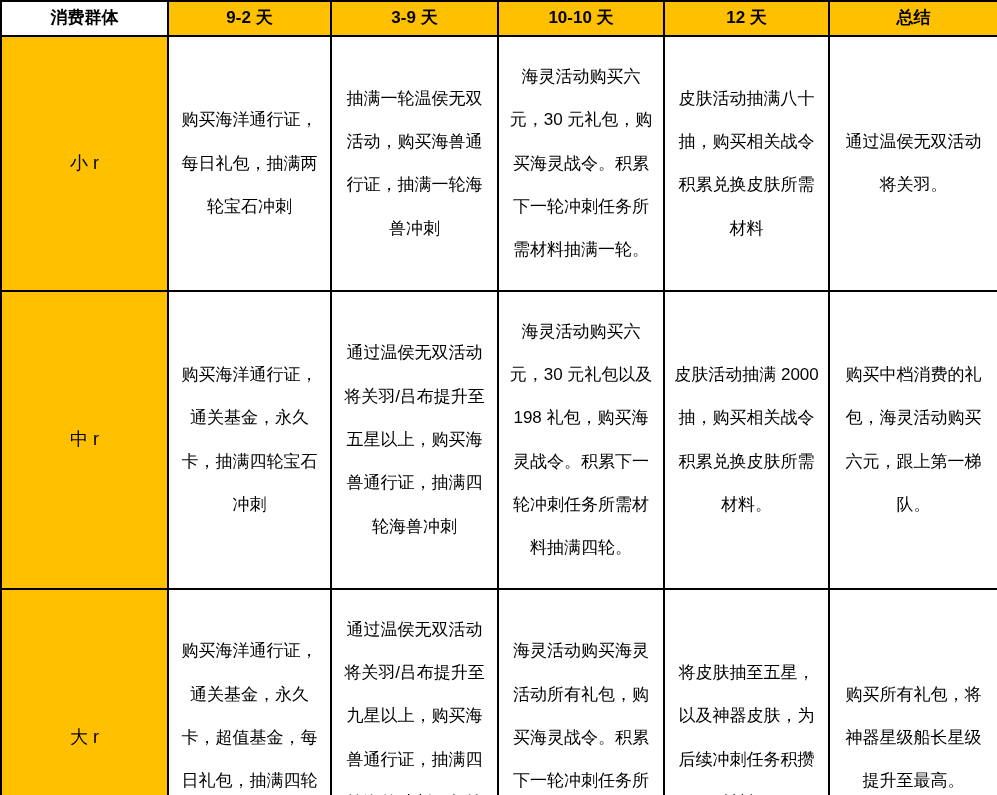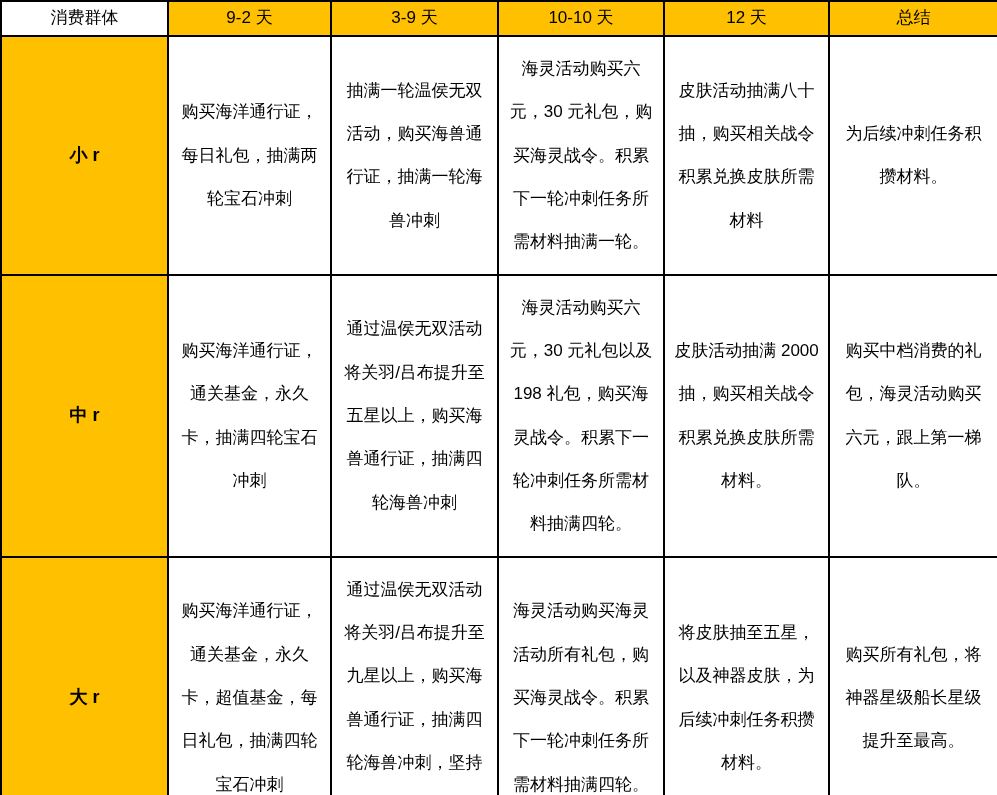--- a/index.html
+++ b/index.html
@@ -14,39 +14,39 @@
     border-collapse:collapse;
     table-layout:fixed;
     width:997px;
     height:795px;
   }
   .consume-table th,
   .consume-table td{
     border:2px solid var(--border);
     text-align:center;
     vertical-align:middle;
-    padding:10px 9px;
+    padding:18px 9px;
     font-size:17px;
     line-height:2.55;
     word-break:break-word;
     overflow:hidden;
   }
   .consume-table thead th{
     background:var(--accent);
-    font-weight:normal;
+    font-weight:bold;
     line-height:1.2;
     font-size:17px;
     padding:1px 4px;
   }
   .consume-table thead th.corner{
     background:#ffffff;
   }
   .consume-table td.group{
     background:var(--accent);
-    font-weight:bold;
+    font-weight:normal;
     font-size:18px;
     line-height:1.2;
   }
   tr.hdr{height:35px;}
   tr.r0{height:229px;}
   tr.r1{height:264px;}
   tr.r2{height:267px;}
 </style>
 </head>
 <body>
@@ -71,21 +71,21 @@
         <th>总结</th>
       </tr>
     </thead>
     <tbody>
       <tr class="r0">
         <td class="group">小 r</td>
         <td>购买海洋通行证，每日礼包，抽满两轮宝石冲刺</td>
         <td>抽满一轮温侯无双活动，购买海兽通行证，抽满一轮海兽冲刺</td>
         <td>海灵活动购买六元，30 元礼包，购买海灵战令。积累下一轮冲刺任务所需材料抽满一轮。</td>
         <td>皮肤活动抽满八十抽，购买相关战令积累兑换皮肤所需材料</td>
-        <td>为后续冲刺任务积攒材料。</td>
+        <td>通过温侯无双活动将关羽。</td>
       </tr>
       <tr class="r1">
         <td class="group">中 r</td>
         <td>购买海洋通行证，通关基金，永久卡，抽满四轮宝石冲刺</td>
         <td>通过温侯无双活动将关羽/吕布提升至五星以上，购买海兽通行证，抽满四轮海兽冲刺</td>
         <td>海灵活动购买六元，30 元礼包以及 198 礼包，购买海灵战令。积累下一轮冲刺任务所需材料抽满四轮。</td>
         <td>皮肤活动抽满 2000 抽，购买相关战令积累兑换皮肤所需材料。</td>
         <td>购买中档消费的礼包，海灵活动购买六元，跟上第一梯队。</td>
       </tr>
       <tr class="r2">

